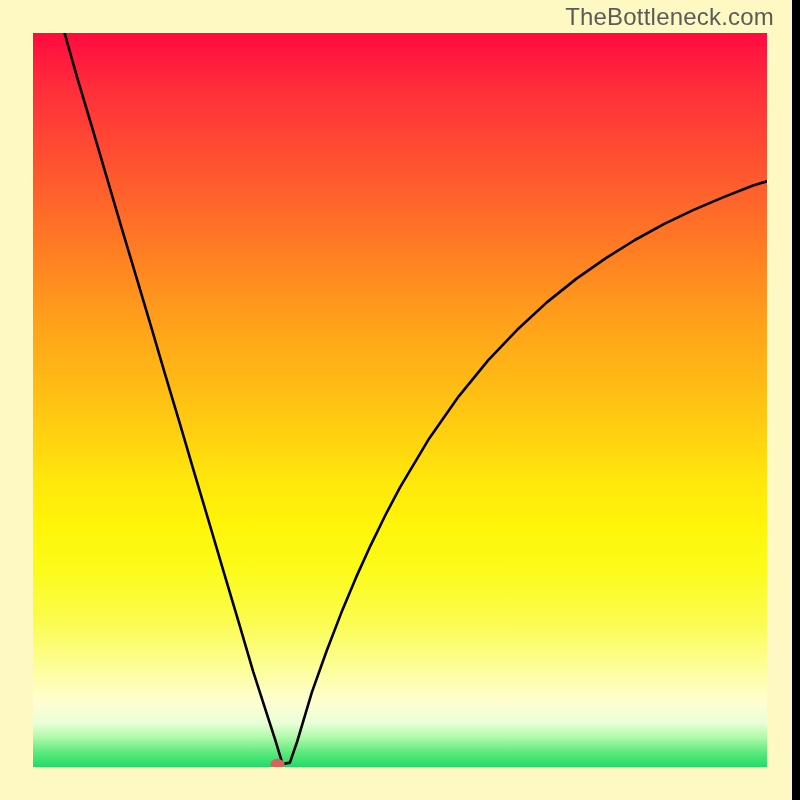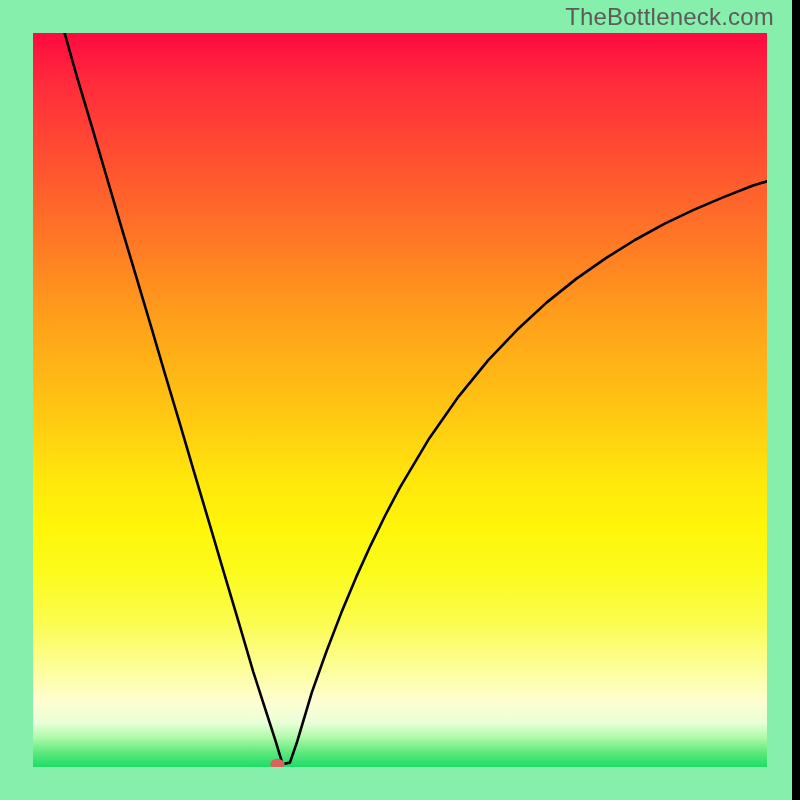--- a/index.html
+++ b/index.html
@@ -8,21 +8,21 @@
     width: 800px;
     height: 800px;
     background: #000;
     overflow: hidden;
     font-family: Arial, Helvetica, sans-serif;
   }
   .outer {
     position: relative;
     width: 792px;
     height: 800px;
-    background: #86efac;
+    background: #fef9c3;
   }
   .watermark {
     position: absolute;
     top: 3px;
     right: 18px;
     color: #5b5b5b;
     font-size: 24px;
     font-weight: 400;
     letter-spacing: 0.2px;
     z-index: 3;

